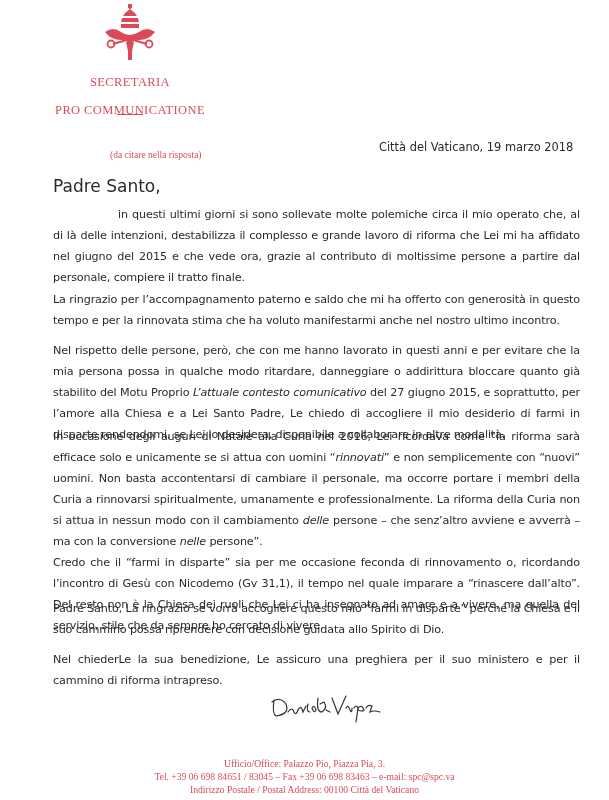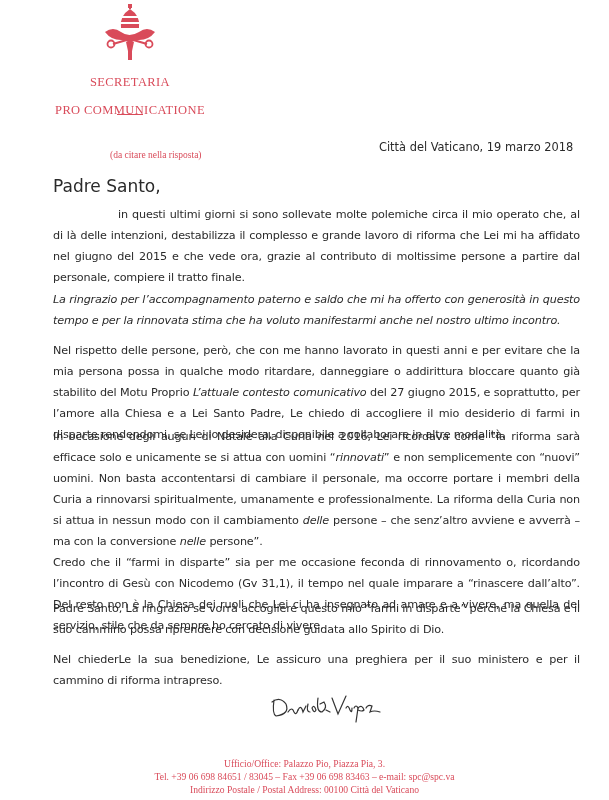--- a/index.html
+++ b/index.html
@@ -41,21 +41,21 @@
 </svg>
 <div id="org1" class="red">SECRETARIA</div>
 <div id="org2" class="red">PRO COMMUNICATIONE</div>
 <div id="rule"></div>
 <div id="ref" class="red">(da citare nella risposta)</div>
 
 <div id="date">Città del Vaticano, 19 marzo 2018</div>
 <div id="salutation">Padre Santo,</div>
 
 <p class="p indent" style="top:204px;">in questi ultimi giorni si sono sollevate molte polemiche circa il mio operato che, al di là delle intenzioni, destabilizza il complesso e grande lavoro di riforma che Lei mi ha affidato nel giugno del 2015 e che vede ora, grazie al contributo di moltissime persone a partire dal personale, compiere il tratto finale.</p>
-<p class="p" style="top:289px;font-style:italic;">La ringrazio per l’accompagnamento paterno e saldo che mi ha offerto con generosità in questo tempo e per la rinnovata stima che ha voluto manifestarmi anche nel nostro ultimo incontro.</p>
+<p class="p" style="top:289px;">La ringrazio per l’accompagnamento paterno e saldo che mi ha offerto con generosità in questo tempo e per la rinnovata stima che ha voluto manifestarmi anche nel nostro ultimo incontro.</p>
 <p class="p" style="top:340px;"><span>Nel rispetto delle persone, però, che con me hanno lavorato in questi anni e per evitare che la mia persona possa in qualche modo ritardare, danneggiare o addirittura bloccare quanto già stabilito del Motu Proprio </span><i>L’attuale contesto comunicativo</i><span> del 27 giugno 2015, e soprattutto, per l’amore alla Chiesa e a Lei Santo Padre, Le chiedo di accogliere il mio desiderio di farmi in disparte rendendomi, se Lei lo desidera, disponibile a collaborare in altre modalità.</span></p>
 <p class="p" style="top:426px;"><span>In occasione degli auguri di Natale alla Curia nel 2016, Lei ricordava come “la riforma sarà efficace solo e unicamente se si attua con uomini “</span><i>rinnovati</i><span>” e non semplicemente con “nuovi” uomini. Non basta accontentarsi di cambiare il personale, ma occorre portare i membri della Curia a rinnovarsi spiritualmente, umanamente e professionalmente. La riforma della Curia non si attua in nessun modo con il cambiamento </span><i>delle</i><span> persone – che senz’altro avviene e avverrà – ma con la conversione </span><i>nelle</i><span> persone”.</span></p>
 <p class="p" style="top:552px;">Credo che il “farmi in disparte” sia per me occasione feconda di rinnovamento o, ricordando l’incontro di Gesù con Nicodemo (Gv 31,1), il tempo nel quale imparare a “rinascere dall’alto”. Del resto non è la Chiesa dei ruoli che Lei ci ha insegnato ad amare e a vivere, ma quella del servizio, stile che da sempre ho cercato di vivere.</p>
 <p class="p" style="top:598px;">Padre Santo, La ringrazio se vorrà accogliere questo mio “farmi in disparte” perché la Chiesa e il suo cammino possa riprendere con decisione guidata allo Spirito di Dio.</p>
 <p class="p" style="top:649px;">Nel chiederLe la sua benedizione, Le assicuro una preghiera per il suo ministero e per il cammino di riforma intrapreso.</p>
 
 <svg id="sig" viewBox="0 0 115 35" fill="none" stroke="#333" stroke-width="1.2" stroke-linecap="round">
   <path d="M6 10 Q4 24 8 26 Q22 24 18 14 Q12 6 4 12"></path>
   <path d="M20 22 Q24 16 26 22 Q28 26 30 20"></path>
   <path d="M30 20 Q33 14 35 22 L38 16"></path>

